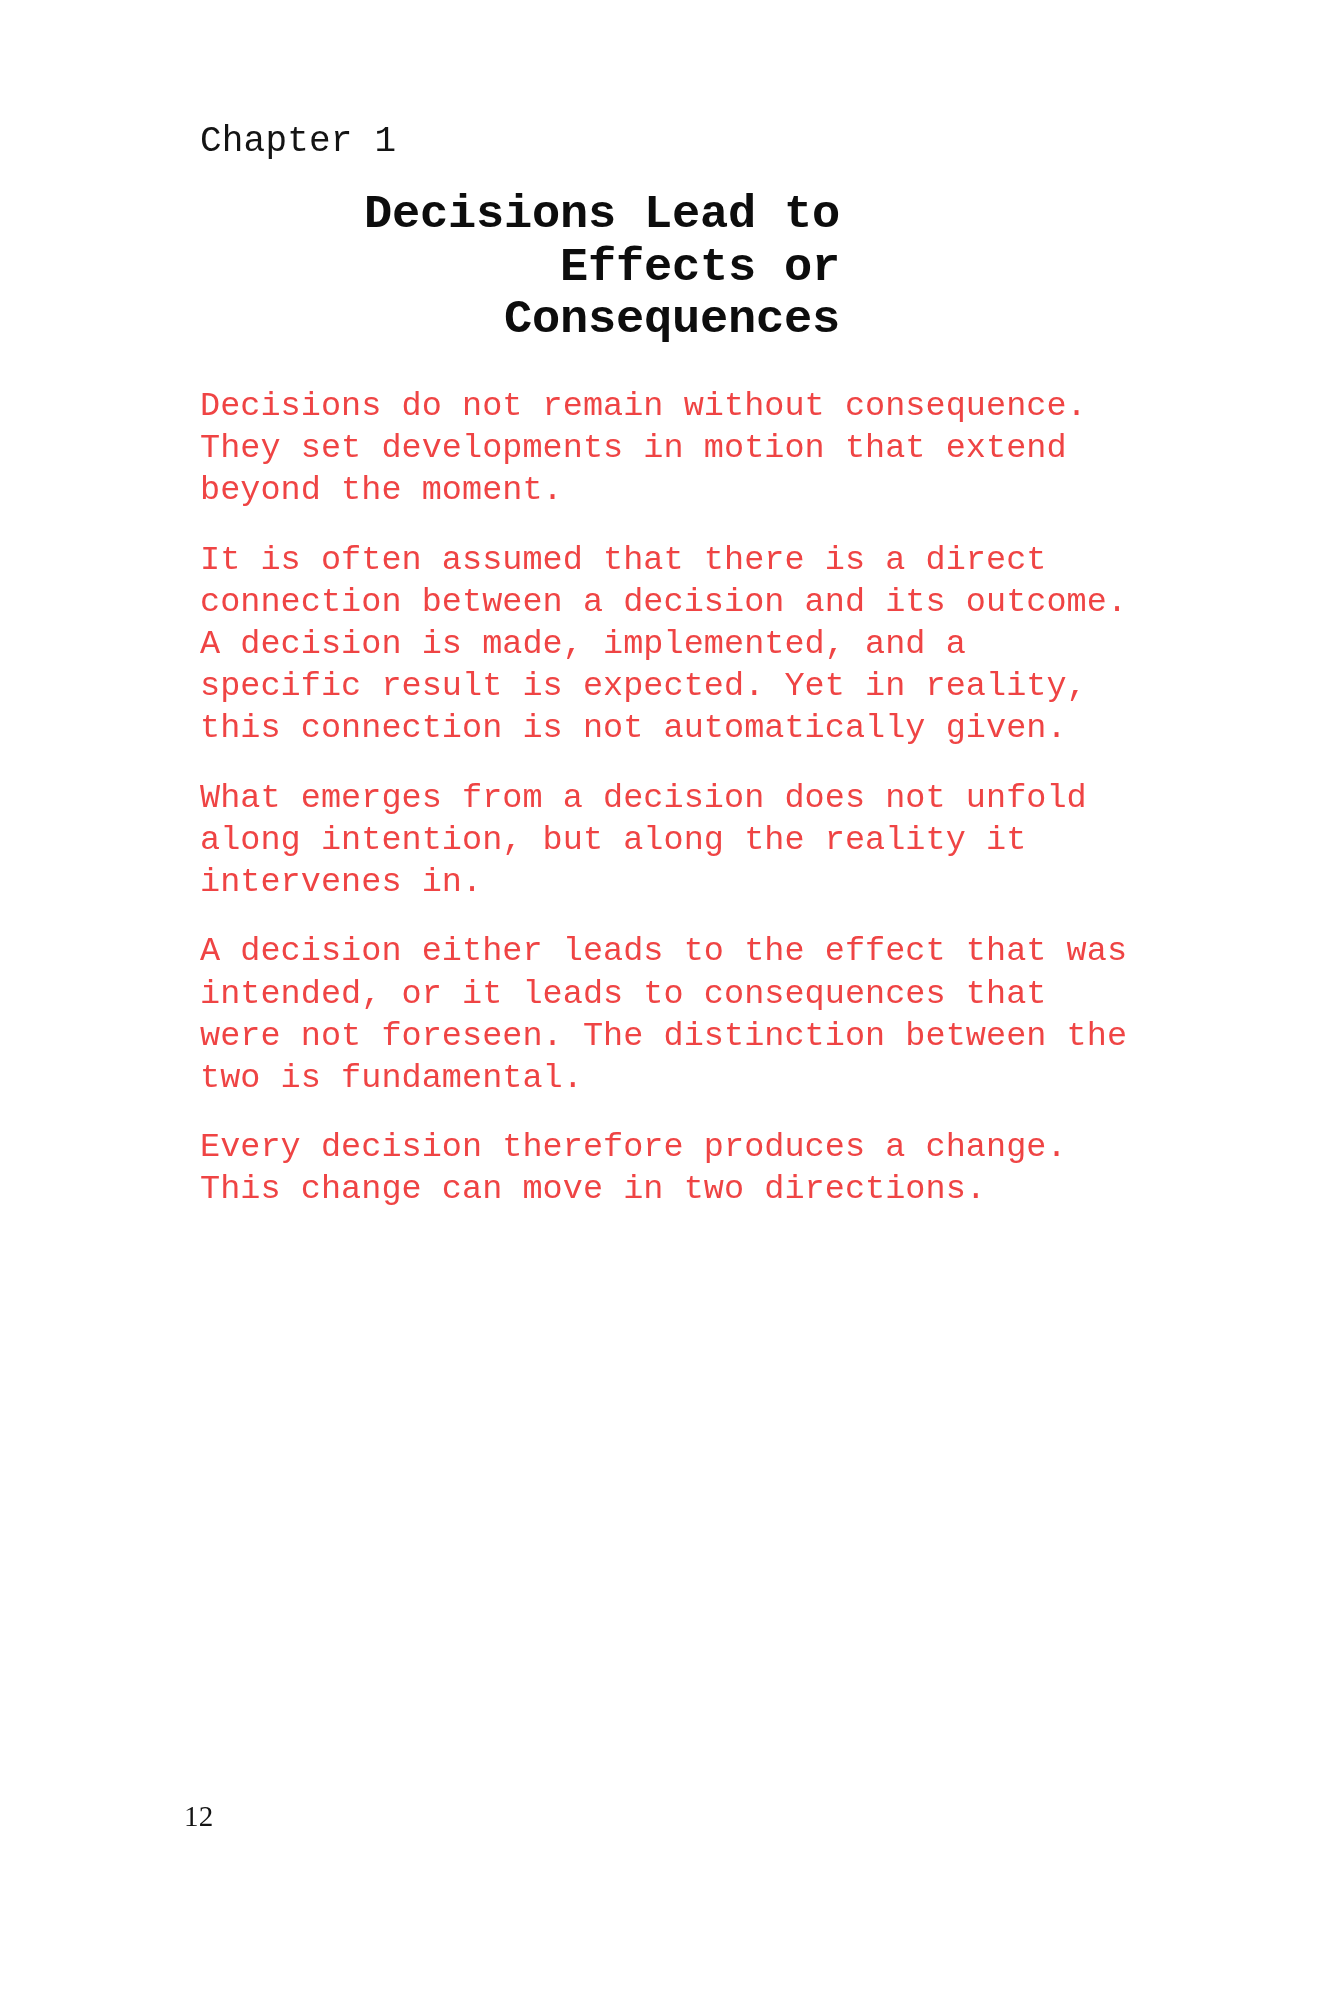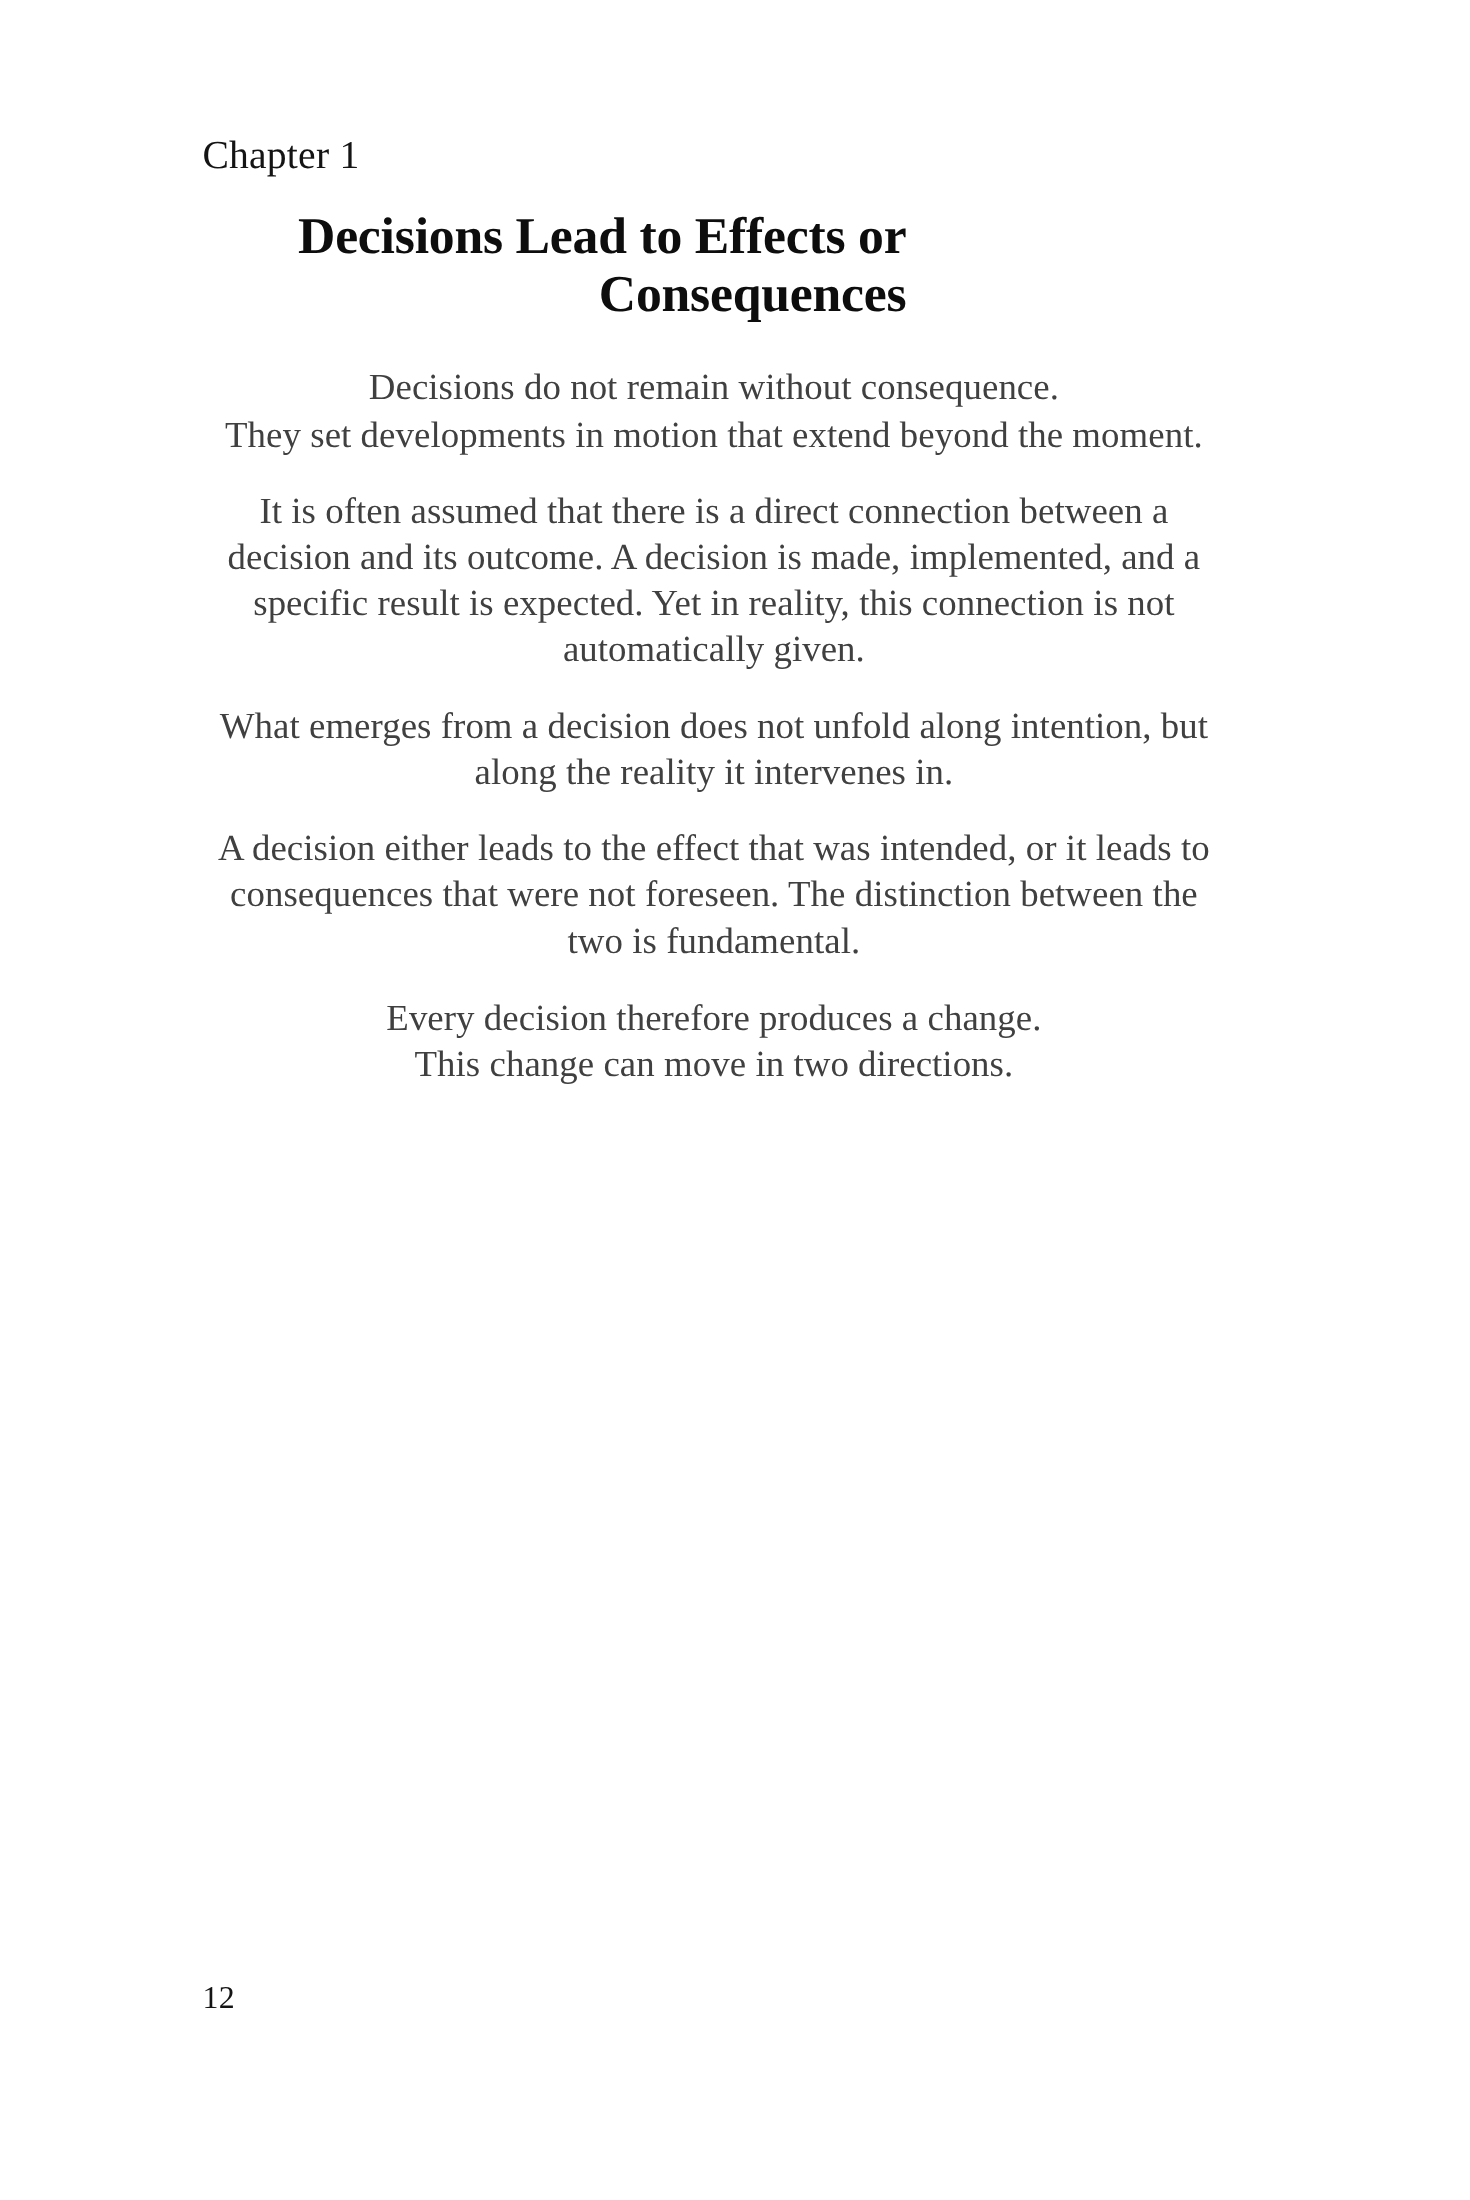--- a/index.html
+++ b/index.html
@@ -16,23 +16,24 @@
   }
   .page {
     position: relative;
     width: 1336px;
     height: 2000px;
     background: #ffffff;
     box-sizing: border-box;
   }
   .content {
     position: absolute;
-    left: 184px;
+    left: 200px;
     top: 120px;
     width: 930px;
+    font-family: Liberation Mono, monospace;
   }
   .chapter-label {
     font-size: 36px;
     line-height: 1.2;
     letter-spacing: 0.2px;
     color: #141414;
     margin: 0 0 26px 0;
     font-weight: 400;
   }
   .chapter-title {
@@ -41,23 +42,23 @@
     font-weight: 700;
     color: #0d0d0d;
     margin: 0 0 38px 0;
     letter-spacing: -0.2px;
     max-width: 640px;
     text-align: right;
   }
   .para {
     font-size: 33.5px;
     line-height: 1.26;
-    color: #404040;
+    color: #ef4444;
     margin: 0 0 27px 0;
-    text-align: center;
+    text-align: left;
     letter-spacing: 0.05px;
   }
   .para:last-of-type {
     margin-bottom: 0;
   }
   .page-number {
     position: absolute;
     left: 184px;
     top: 1800px;
     font-size: 29px;

